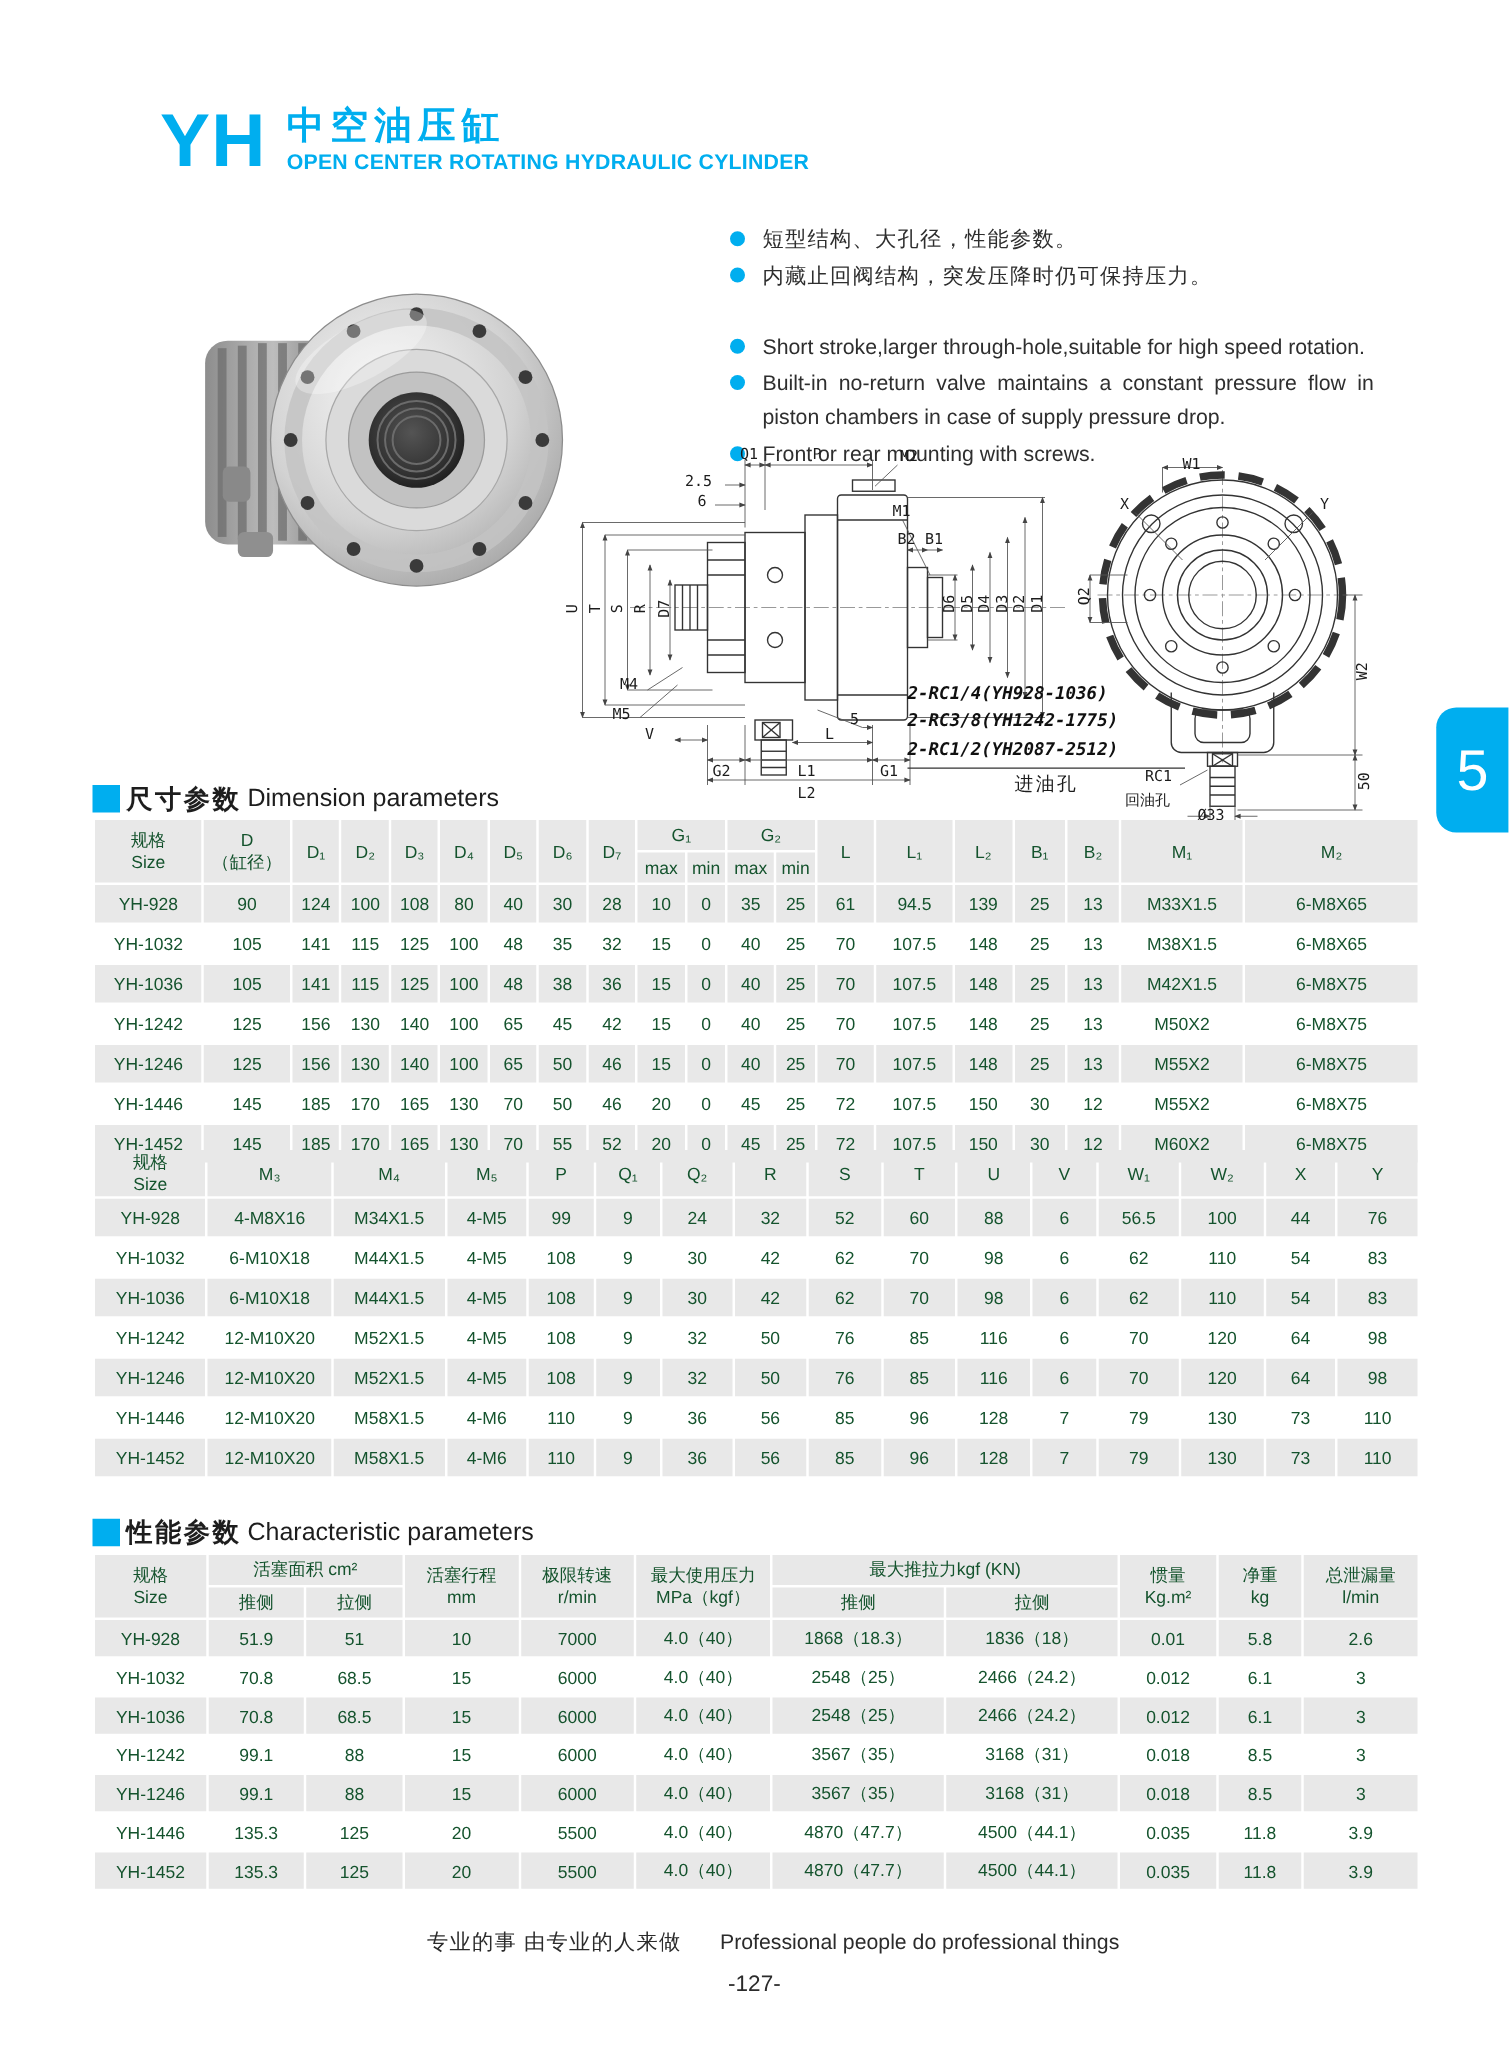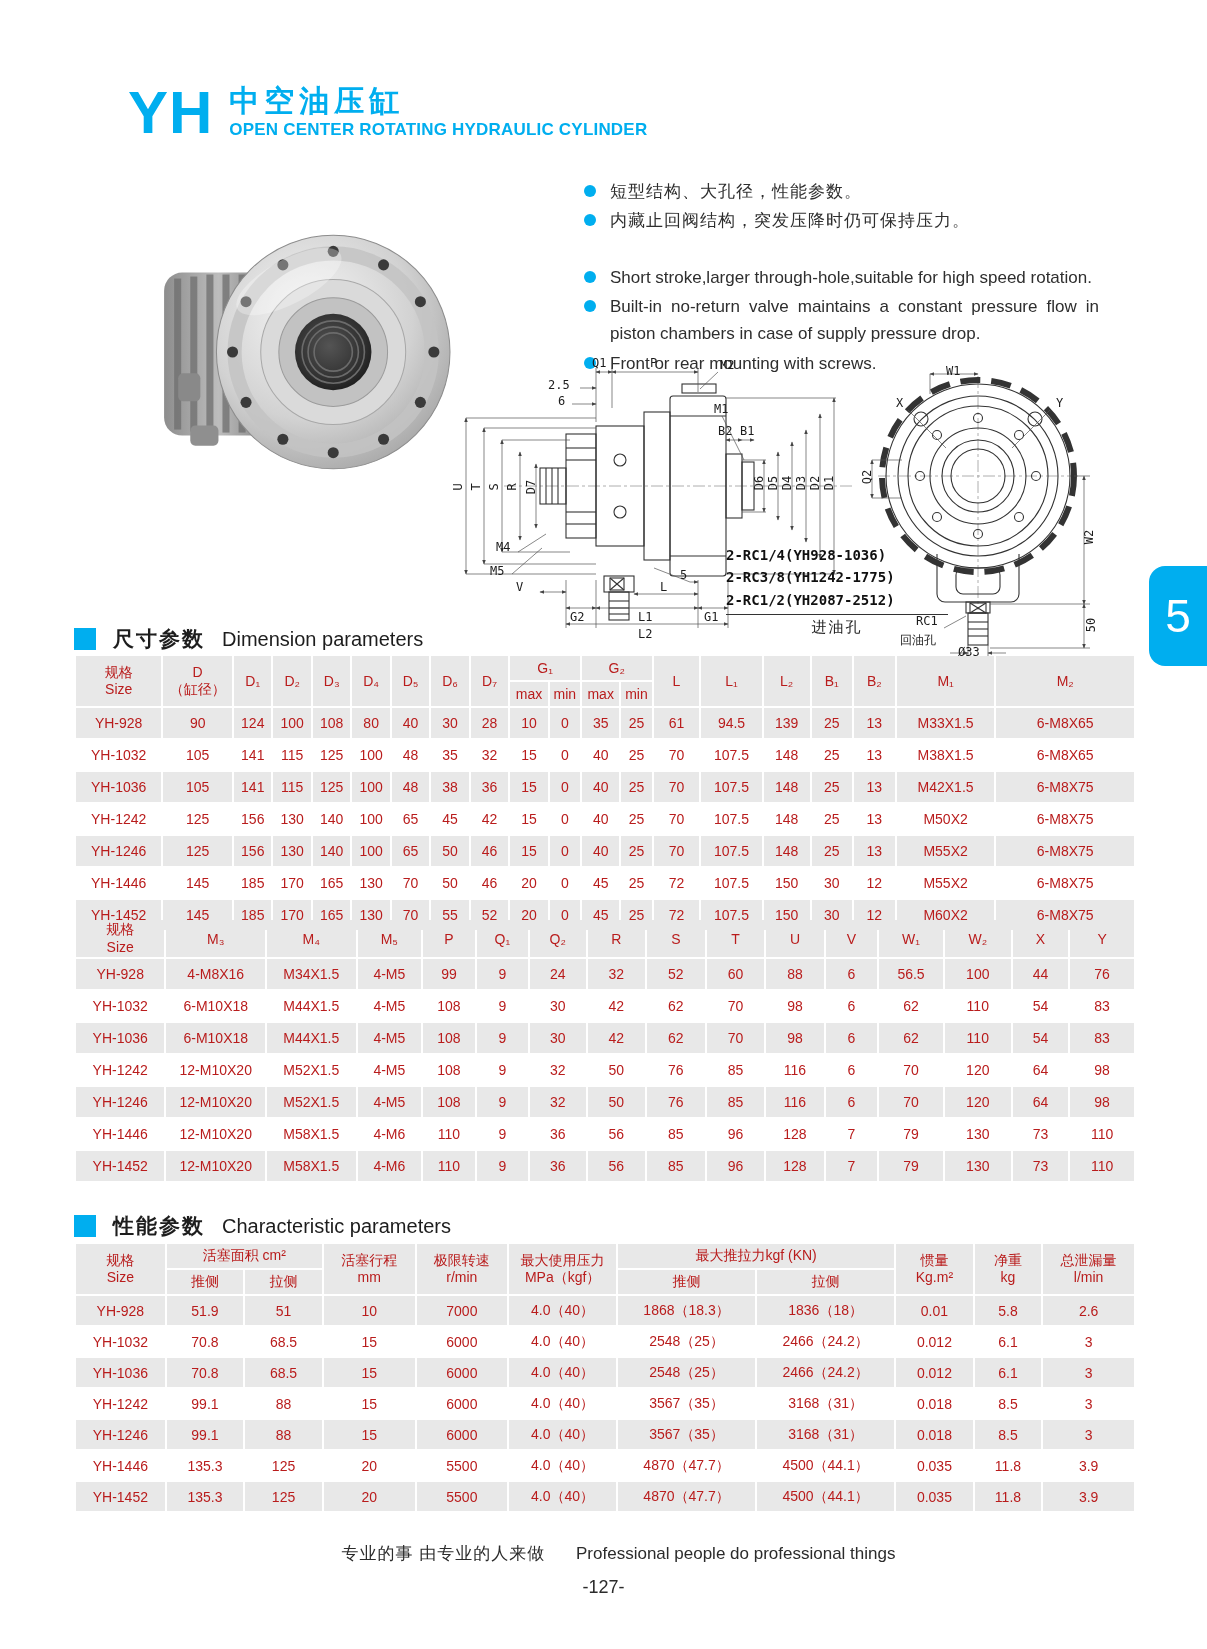--- a/index.html
+++ b/index.html
@@ -16,30 +16,30 @@
   .feat-item{position:relative;padding-left:26px;font-size:17px;line-height:1.6;margin-bottom:2px;color:#2e2e2e;}
   .feat-item .dot{position:absolute;left:0;top:7px;width:12px;height:12px;border-radius:50%;background:var(--accent);}
   .feat-cn .feat-item{letter-spacing:1px;}
   .feat-en .feat-item{text-align:justify;}
   
   .draw{position:absolute;}
   .dim-label{position:absolute;font-family:"DejaVu Sans Mono",monospace;font-size:12px;color:#1c1c1c;white-space:nowrap;}
   .dim-label.rot{transform:rotate(-90deg);transform-origin:center;}
   .port-notes-wrap{position:absolute;left:726px;top:544px;width:222px;}
   .port-notes{font-family:"DejaVu Sans Mono",monospace;font-weight:bold;font-size:14px;color:#101010;
-              line-height:1.6;border-bottom:1.5px solid #333;padding-bottom:3px;}
+              line-height:1.6;border-bottom:1.5px solid #333;padding-bottom:3px;font-style:italic;}
   .inlet-label{font-size:15px;color:#1c1c1c;text-align:center;margin-top:3px;letter-spacing:2px;}
   
-  .sec{position:absolute;display:flex;align-items:center;gap:17px;}
+  .sec{position:absolute;display:flex;align-items:center;gap:5px;}
   .sec-sq{width:22px;height:22px;background:var(--accent);}
   .sec-cn{font-size:21px;font-weight:bold;color:#1d1d1d;letter-spacing:2px;}
   .sec-en{font-size:20px;color:#1d1d1d;}
   
   table{position:absolute;border-collapse:separate;border-spacing:2px 2px;table-layout:fixed;
-        width:1062px;font-size:14px;color:#b91c1c;}
+        width:1062px;font-size:14px;color:#14532d;}
   th,td{background:#e8e8e8;text-align:center;vertical-align:middle;padding:1px 2px;font-weight:normal;
         overflow:hidden;white-space:nowrap;}
   thead th{height:22px;}
   tbody td{height:28px;}
   .t-char tbody td{height:27px;}
   tbody tr:nth-child(even) td{background:#ffffff;}
   .hline{line-height:1.25;}
   
   .slogan{position:absolute;top:1542px;width:100%;text-align:center;font-size:17px;color:#2b2b2b;}
   .slogan .cn{letter-spacing:1px;margin-right:26px;margin-left:30px;}

